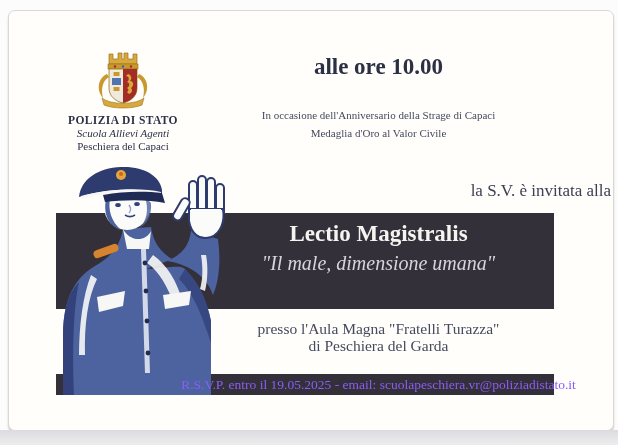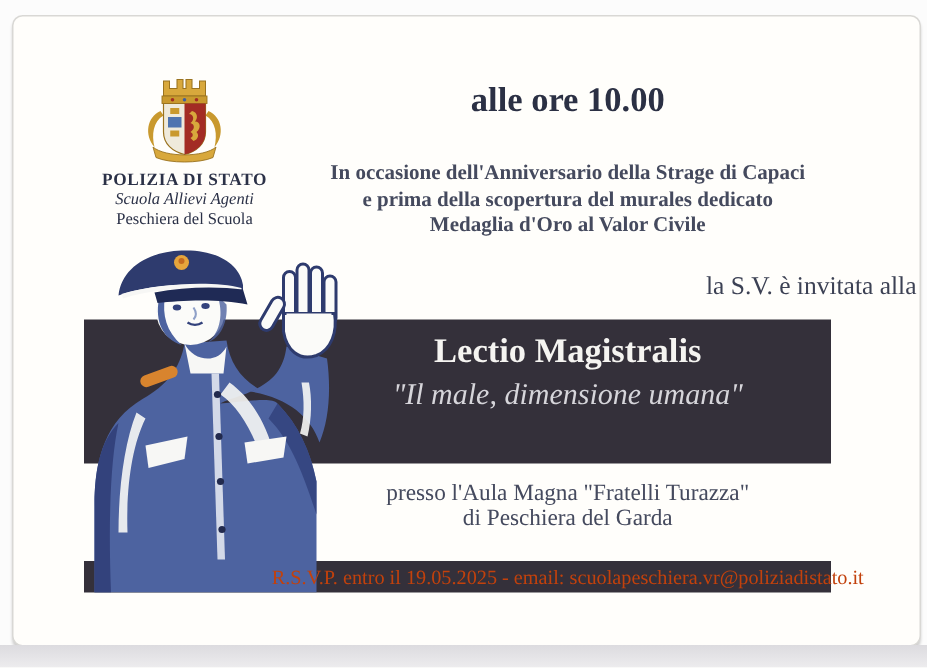--- a/index.html
+++ b/index.html
@@ -18,29 +18,29 @@
   }
   
   .crest-svg{position:absolute;left:79px;top:37px;width:70px;height:62px;}
   .crest-text{position:absolute;left:39px;top:102px;width:150px;text-align:center;color:#2b3147;}
   .crest-name{font-weight:bold;font-size:11.5px;letter-spacing:.4px;line-height:14px;}
   .crest-school{font-style:italic;font-size:11px;line-height:13px;}
   .crest-city{font-size:11px;line-height:13px;}
   
   .colR{position:absolute;left:137px;width:465px;text-align:center;}
   .heading{top:42px;color:#2b3044;font-weight:bold;font-size:23px;line-height:27px;}
-  .occasion{top:96px;color:#454a5e;font-size:14px;line-height:17.5px;font-weight:bold;}
+  .occasion{top:96px;color:#454a5e;font-size:11px;line-height:17.5px;}
   .invite{top:170px;color:#3c4154;font-size:17px;line-height:20px;text-align:right;}
   .band{position:absolute;left:47px;top:202px;width:498px;height:96px;background:#34303a;z-index:1;}
   .band-text{top:209px;z-index:3;}
   .band-title{color:#f5f4f1;font-weight:bold;font-size:23px;line-height:27px;}
   .band-sub{color:#d6d5da;font-style:italic;font-size:20px;line-height:24px;margin-top:4px;}
   .venue{top:310px;color:#454a5e;font-size:15.5px;line-height:16.5px;}
   .strip{position:absolute;left:47px;top:363px;width:498px;height:21px;background:#34303a;z-index:1;}
-  .strip-text{top:363px;z-index:3;color:#c2410c;font-size:13.5px;line-height:21px;}
+  .strip-text{top:363px;z-index:3;color:#8b5cf6;font-size:13.5px;line-height:21px;}
   .figure-svg{position:absolute;left:42px;top:152px;width:200px;height:232px;z-index:2;}
 </style>
 </head>
 <body>
 
 <div class="card">
 
   <svg class="crest-svg" viewBox="0 0 70 62">
     <path d="M19 26 C10 30 8 42 15 50 C13 42 14 33 21 29 Z" fill="#c9992e"></path>
     <path d="M51 26 C60 30 62 42 55 50 C57 42 56 33 49 29 Z" fill="#c9992e"></path>
@@ -54,30 +54,29 @@
     <path d="M35 21 L49 21 L49 40 C49 48 43 53 35 55 Z" fill="#a32c24"></path>
     <rect x="24" y="30" width="9" height="7" fill="#4f74b0"></rect>
     <rect x="25.5" y="24" width="6" height="4" fill="#c9992e"></rect>
     <rect x="25.5" y="39" width="6" height="4" fill="#c9992e"></rect>
     <path d="M40 26 C44 27 44 31 42 33 C46 33 46 38 43 40 C45 42 44 45 41 46 L39 44 C41 43 41 41 39 40 C42 38 42 35 39 34 C42 32 41 28 38 28 Z" fill="#d8a83c"></path>
   </svg>
 
   <div class="crest-text">
     <div class="crest-name">POLIZIA DI STATO</div>
     <div class="crest-school">Scuola Allievi Agenti</div>
-    <div class="crest-city">Peschiera del Scuola</div>
+    <div class="crest-city">Peschiera del Capaci</div>
   </div>
 
   <div class="colR heading">
     <div>alle ore 10.00</div>
   </div>
 
   <div class="colR occasion">
     <div>In occasione dell'Anniversario della Strage di Capaci</div>
-    <div>e prima della scopertura del murales dedicato</div>
     <div>Medaglia d'Oro al Valor Civile</div>
   </div>
 
   <div class="colR invite">la S.V. è invitata alla</div>
 
   <div class="band"></div>
   <div class="colR band-text">
     <div class="band-title">Lectio Magistralis</div>
     <div class="band-sub">"Il male, dimensione umana"</div>
   </div>

